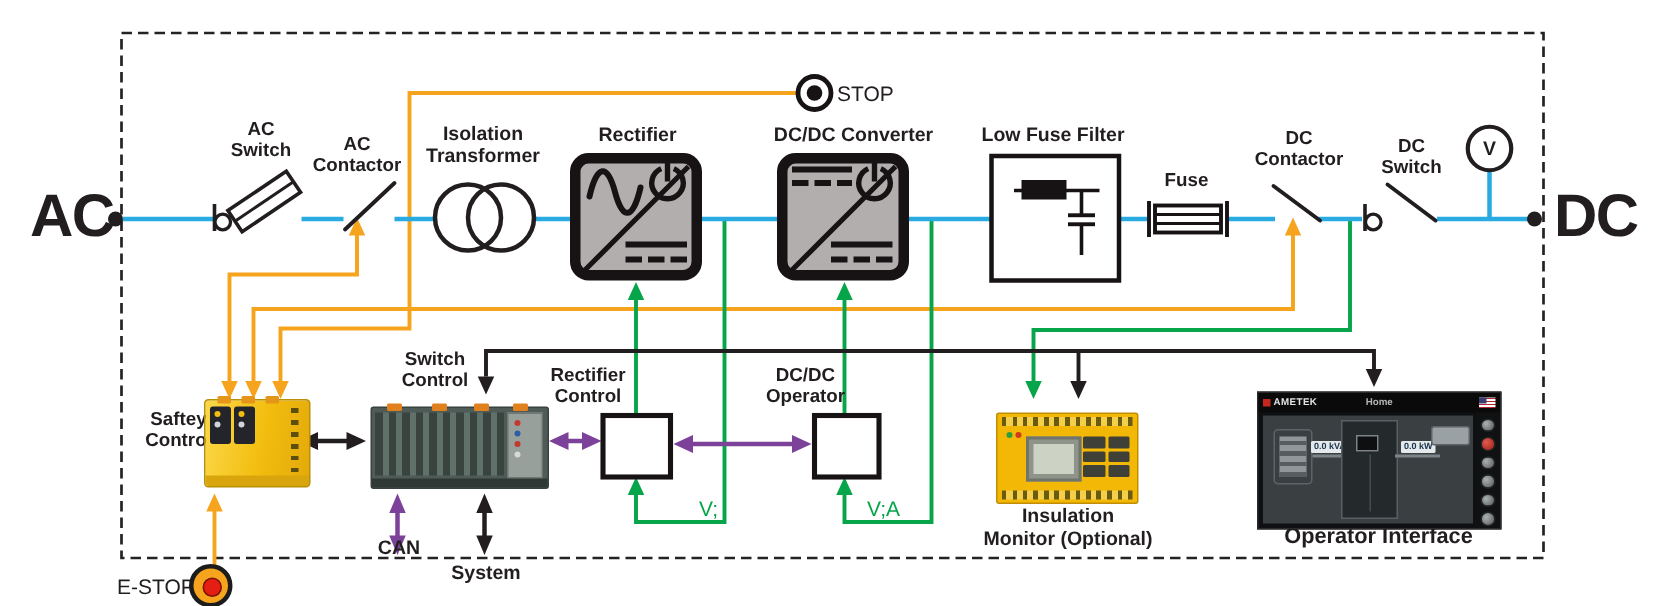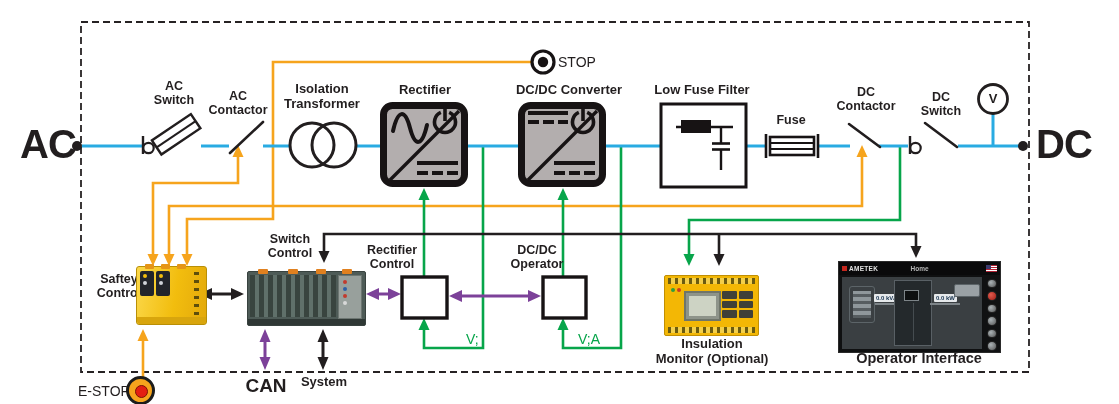--- a/index.html
+++ b/index.html
@@ -306,21 +306,21 @@
 <div class="lbl" style="left:290px;top:232px;">Switch
 Control</div>
 <div class="lbl" style="left:392px;top:243px;">Rectifier
 Control</div>
 <div class="lbl" style="left:537px;top:243px;">DC/DC
 Operator</div>
 <div class="lbl big" style="left:919px;top:350px;">Operator Interface</div>
 <div class="lbl" style="left:712px;top:337px;font-size:13px;">Insulation
 Monitor (Optional)</div>
 
-<div class="lbl" style="left:266px;top:375px;font-size:19px;">CAN</div>
+<div class="lbl" style="left:266px;top:358px;font-size:13px;">CAN</div>
 <div class="lbl" style="left:324px;top:375px;font-size:13px;">System</div>
 
 <div class="lbl-l green-lbl" style="left:466px;top:332px;">V;</div>
 <div class="lbl-l green-lbl" style="left:578px;top:332px;">V;A</div>
 
 <div class="saf-dev">
   <div class="saf-tab" style="left:8px;"></div>
   <div class="saf-tab" style="left:24px;"></div>
   <div class="saf-tab" style="left:40px;"></div>
   <div class="saf-mod" style="left:3px;"></div>

